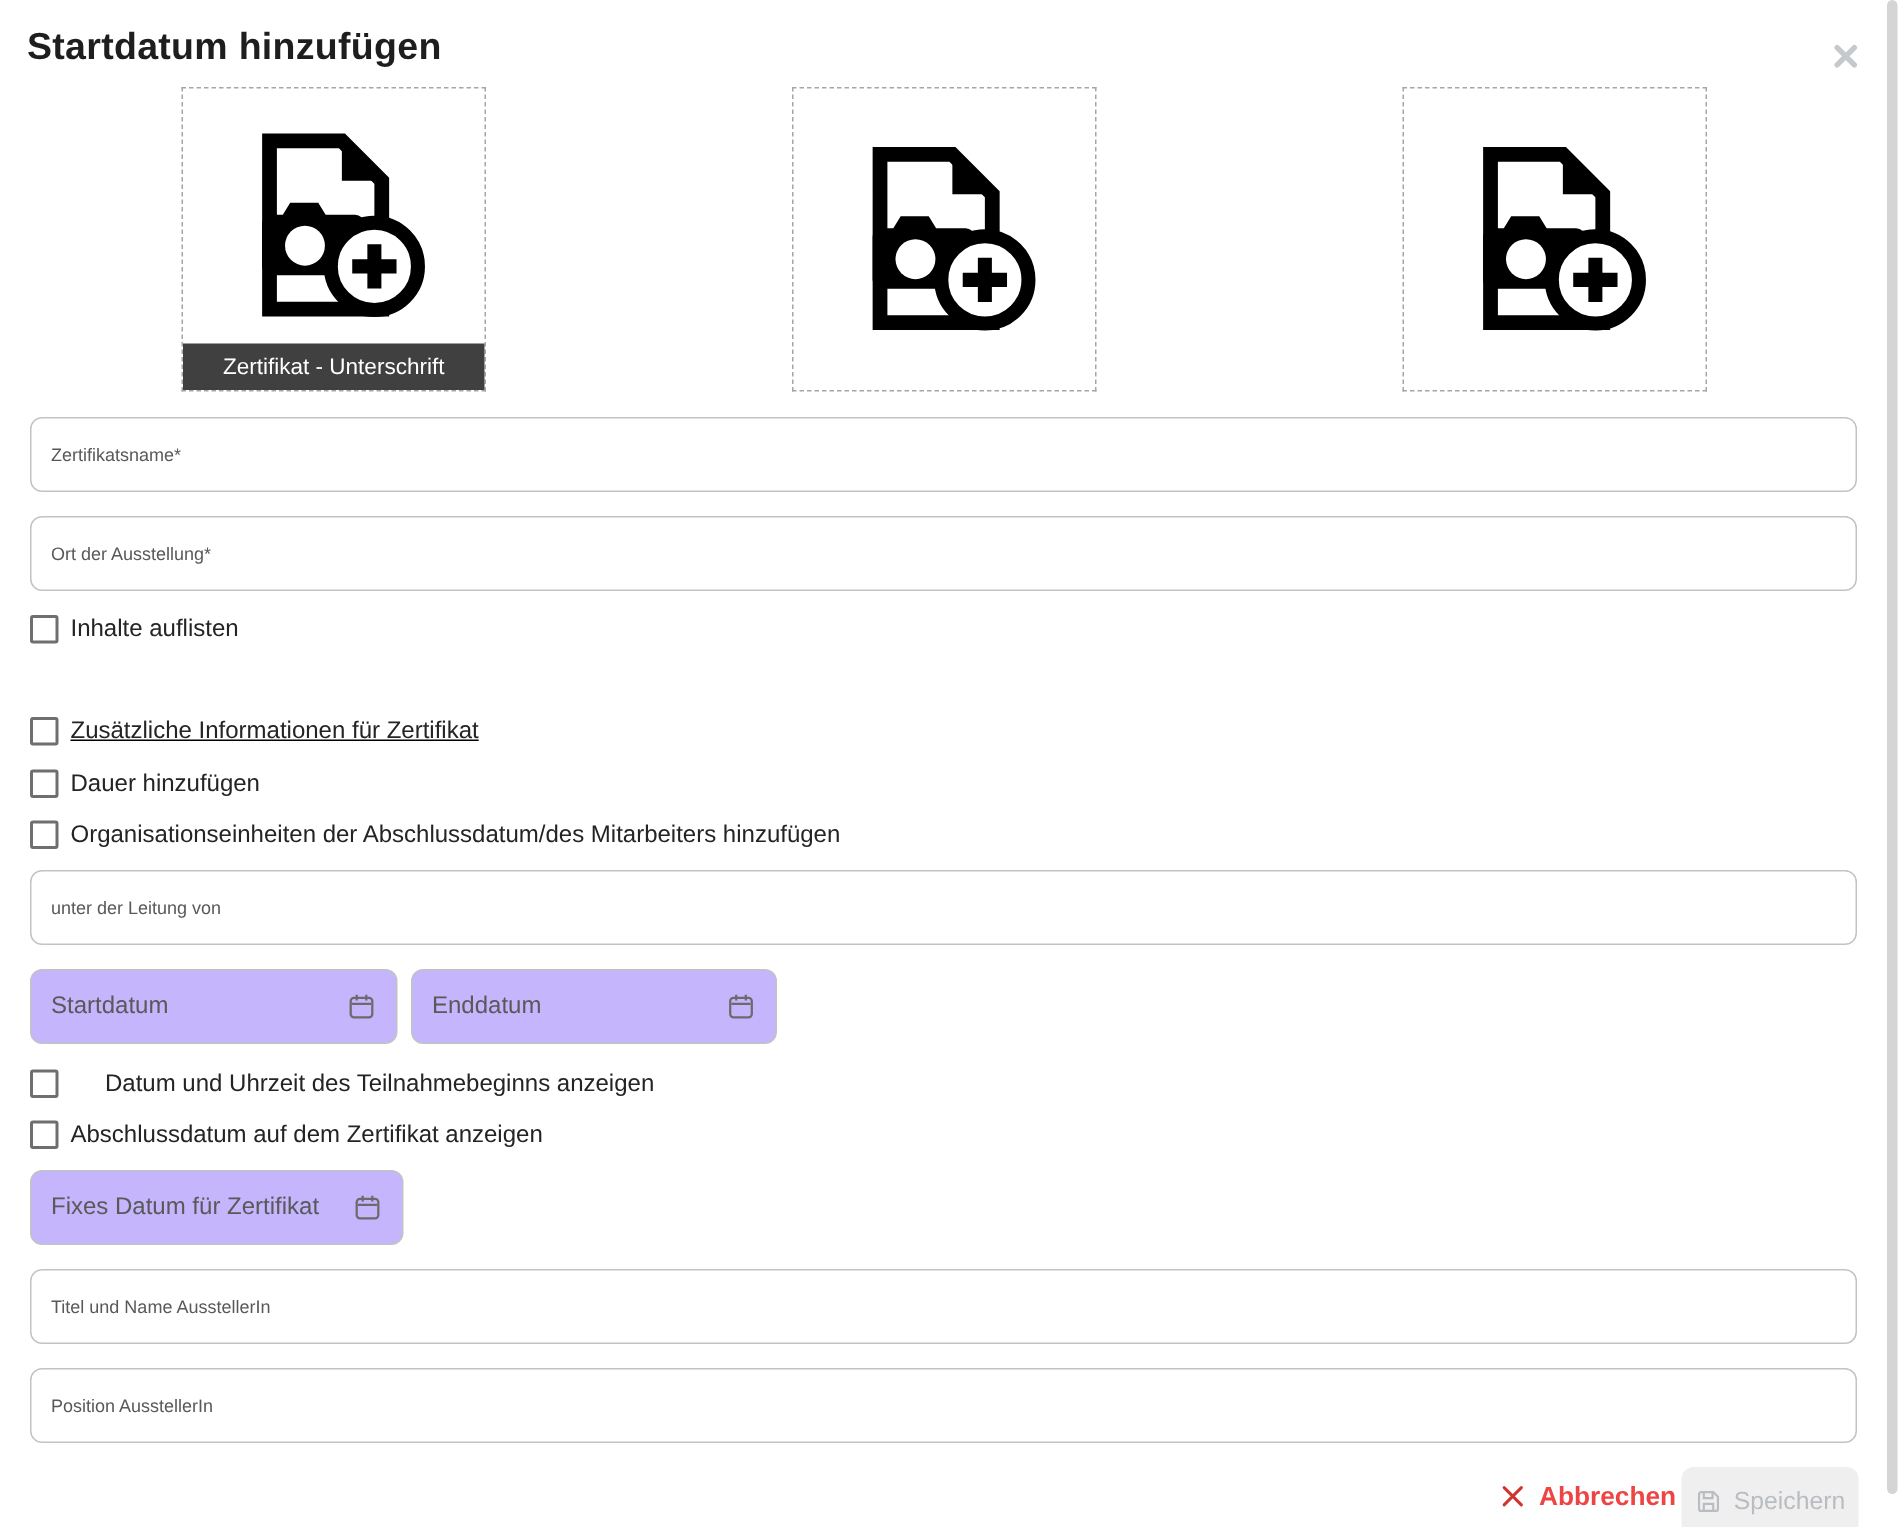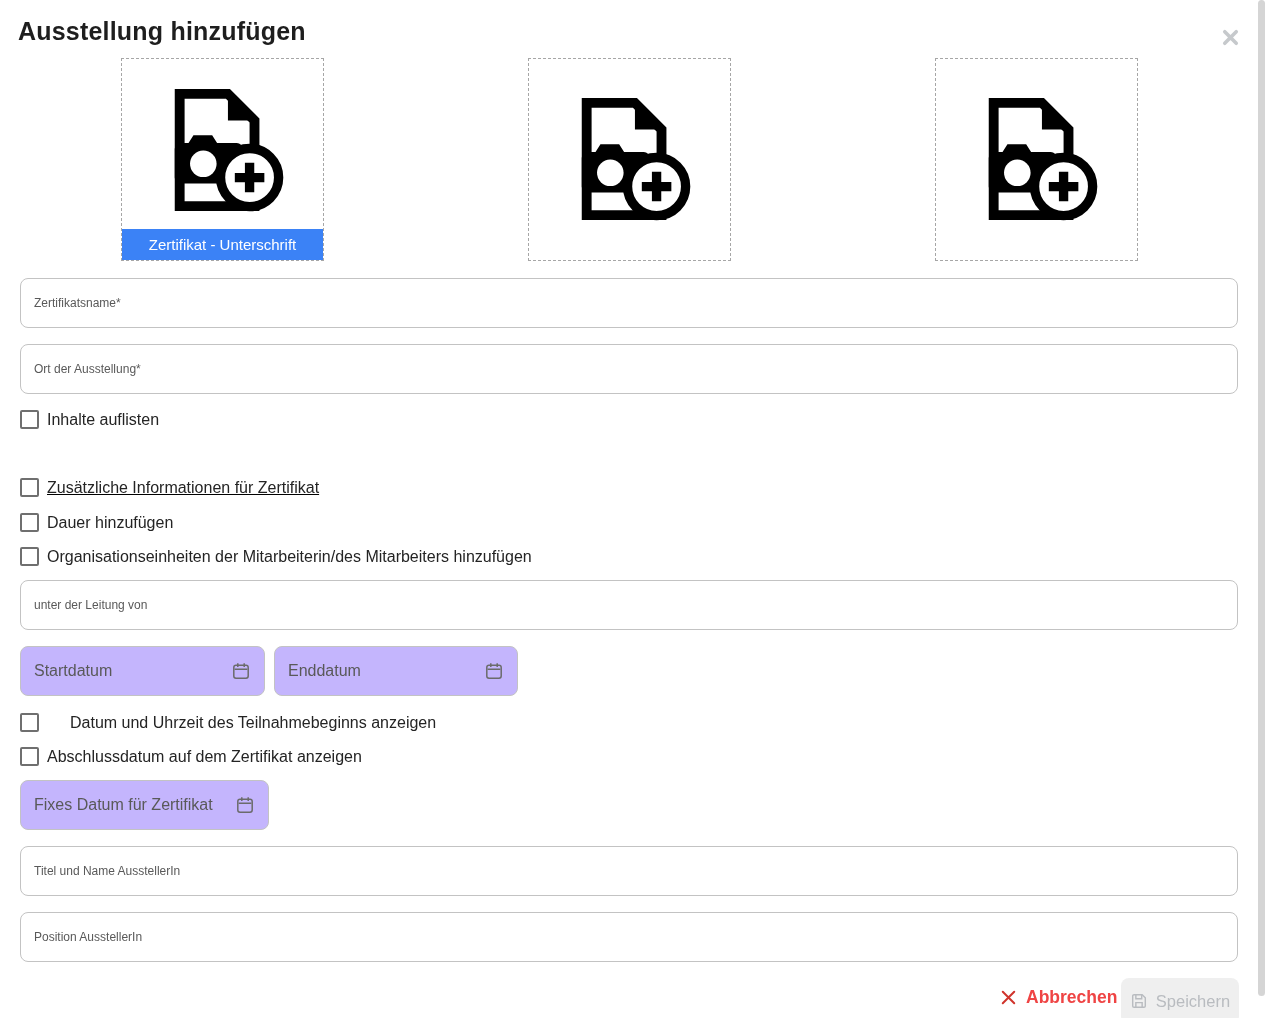--- a/index.html
+++ b/index.html
@@ -19,21 +19,21 @@
   
   .upload-box{
     position:absolute;top:58px;width:203px;height:203px;box-sizing:border-box;
     border:1px dashed #a6a6a6;display:flex;align-items:center;justify-content:center;
     cursor:pointer;background:#fff;
   }
   .upload-box.b1{left:121px;}
   .upload-box.b2{left:528px;}
   .upload-box.b3{left:935px;}
   .upload-label{
-    position:absolute;left:0;right:0;bottom:0;height:31px;background:#3b82f6;
+    position:absolute;left:0;right:0;bottom:0;height:31px;background:#404040;
     color:#ffffff;font-size:15px;line-height:31px;text-align:center;
     white-space:nowrap;overflow:hidden;
   }
   
   .text-input{
     position:absolute;left:20px;width:1218px;height:50px;box-sizing:border-box;
     border:1px solid #c3c3c3;border-radius:8px;background:#fff;
     padding:0 13px;font-family:inherit;font-size:12px;color:#3a3a3a;outline:none;
   }
   .text-input::placeholder{color:#595959;opacity:1;}
@@ -83,21 +83,21 @@
   .scroll-thumb{
     position:absolute;left:1258px;top:0;width:7px;height:996px;background:#d5d5d5;
     border-radius:4px;
   }
 </style>
 </head>
 <body>
 
 <div class="screen">
 
-  <div class="dlg-title">Ausstellung hinzufügen</div>
+  <div class="dlg-title">Startdatum hinzufügen</div>
 
   <button class="close-btn">
     <span style="display:flex;">
       <svg width="17" height="17" viewBox="0 0 16 16">
         <path d="M2.6 2.6 L13.4 13.4 M13.4 2.6 L2.6 13.4" stroke="#c6c9cc" stroke-width="3.4" stroke-linecap="round" fill="none"></path>
       </svg>
     </span>
   </button>
 
   <div class="upload-box b1">
@@ -150,21 +150,21 @@
   <div class="cb-row cb-3">
     <span class="cb-box"></span>
     <span class="cb-label">Zusätzliche Informationen für Zertifikat</span>
   </div>
   <div class="cb-row cb-4">
     <span class="cb-box"></span>
     <span class="cb-label">Dauer hinzufügen</span>
   </div>
   <div class="cb-row cb-5">
     <span class="cb-box"></span>
-    <span class="cb-label">Organisationseinheiten der Mitarbeiterin/des Mitarbeiters hinzufügen</span>
+    <span class="cb-label">Organisationseinheiten der Abschlussdatum/des Mitarbeiters hinzufügen</span>
   </div>
 
   <input class="text-input in-leitung" type="text" placeholder="unter der Leitung von" style="">
 
   <div class="date-field df-start">
     <input type="text" placeholder="Startdatum" style="">
     <button class="cal-btn">
       <svg width="20" height="20" viewBox="0 0 20 20" fill="none">
         <rect x="2.8" y="4.2" width="14.4" height="13" rx="2.2" stroke="#6b6b6b" stroke-width="1.5"></rect>
         <path d="M6.8 2.2 V6 M13.2 2.2 V6 M3.6 8.3 H16.4" stroke="#6b6b6b" stroke-width="1.5"></path>

